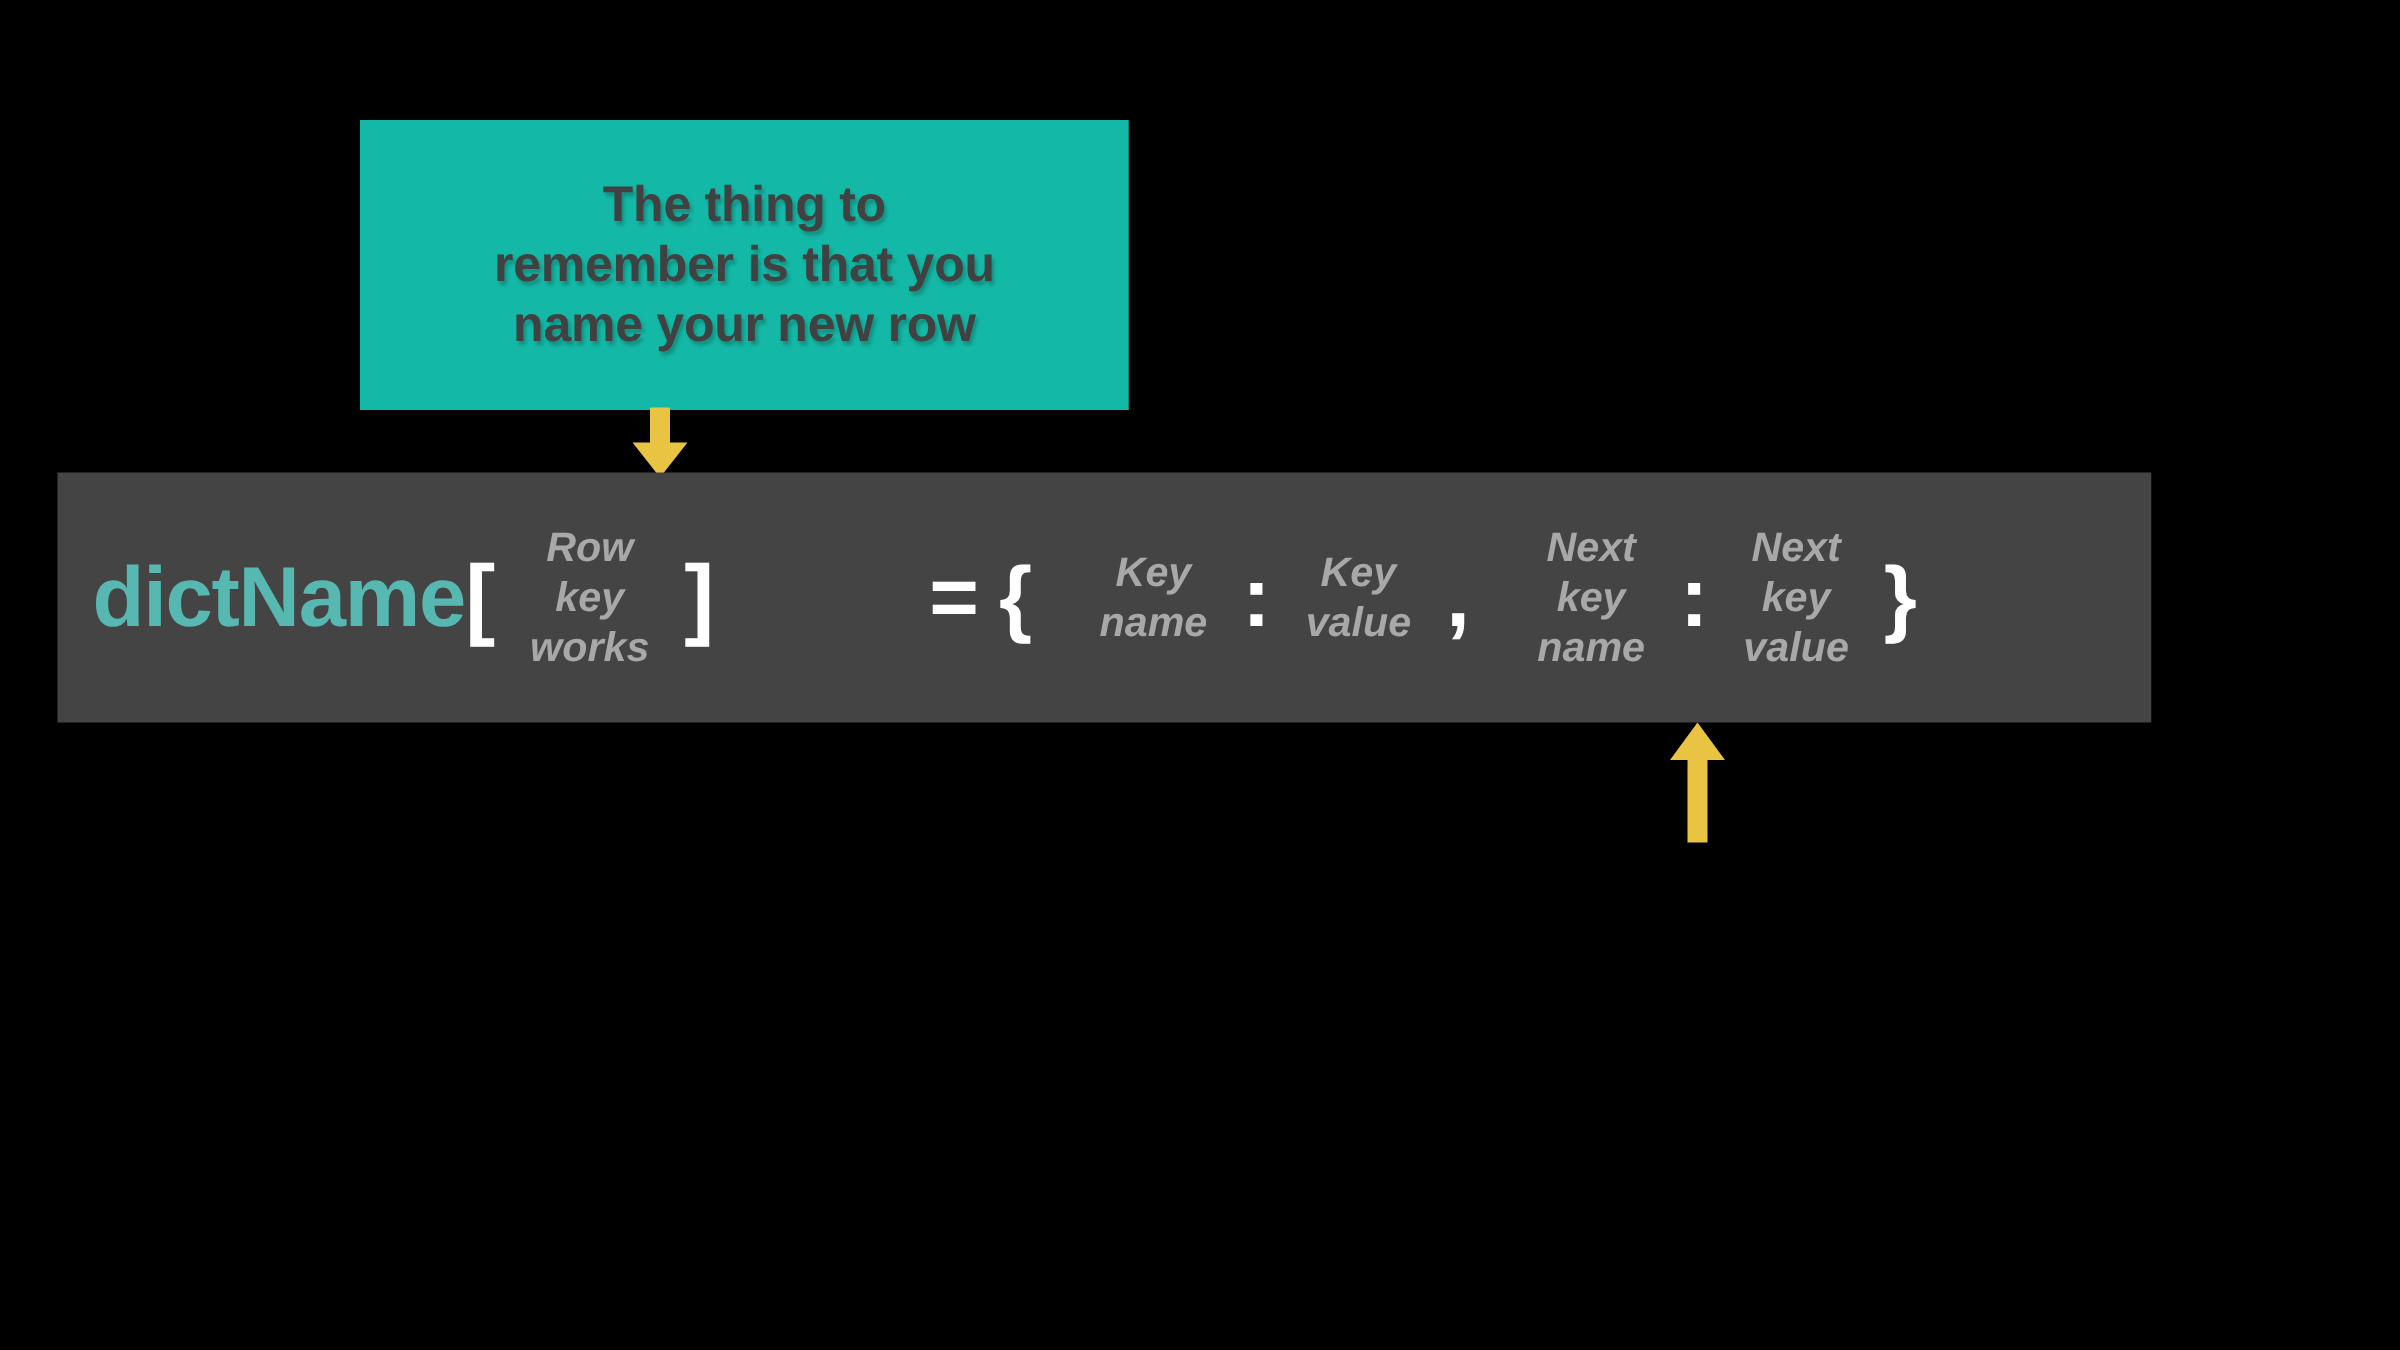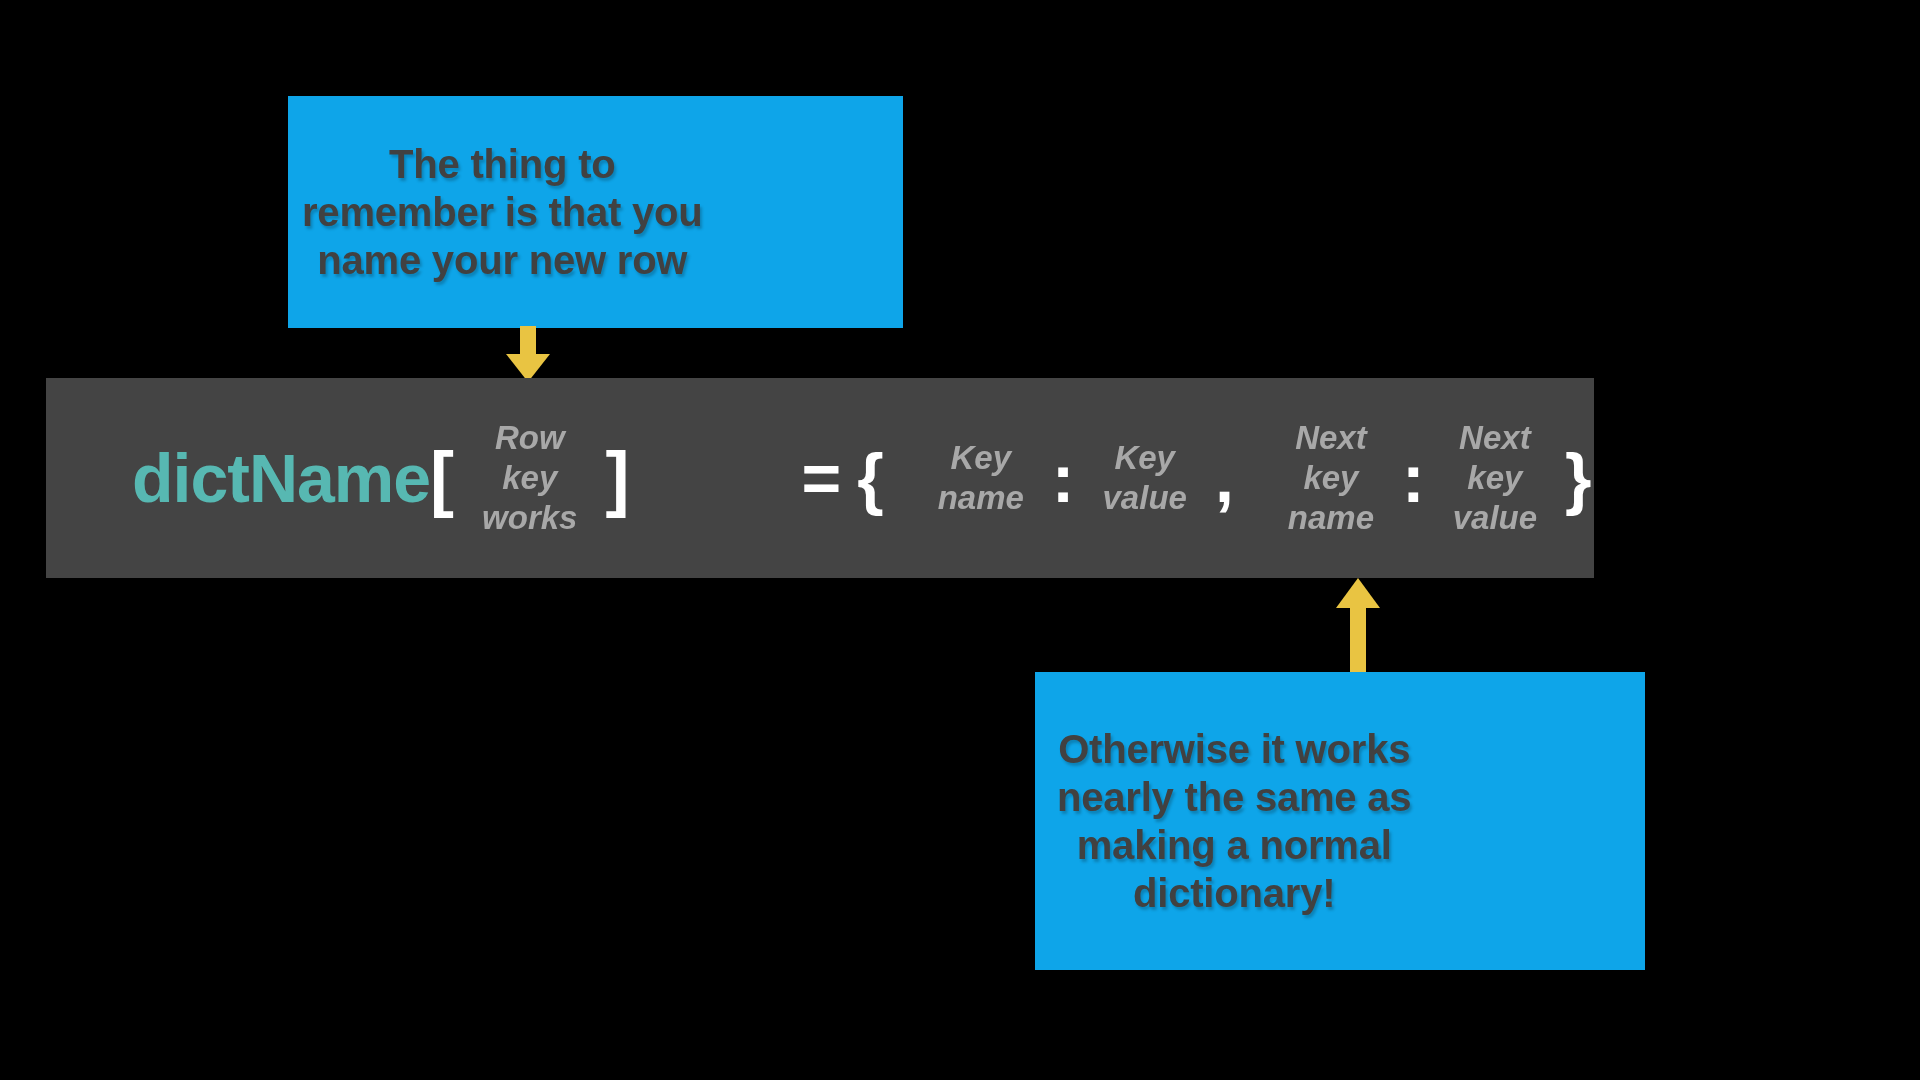--- a/index.html
+++ b/index.html
@@ -19,24 +19,24 @@
     position: absolute;
     left: 0; top: 0;
     width: 1920px;
     height: 1080px;
     background: #000000;
   }
 
   
   .callout {
     position: absolute;
-    background: #0ea5e9;
+    background: #14b8a6;
     display: flex;
     align-items: center;
-    justify-content: flex-start;
+    justify-content: center;
     box-sizing: border-box;
   }
   .callout-text {
     color: #414141;
     font-weight: bold;
     text-align: center;
     line-height: 1.20;
     letter-spacing: -0.2px;
     text-shadow: 2px 3px 3px rgba(0,0,0,0.22);
     white-space: pre-line;
@@ -107,27 +107,27 @@
     border-left: 22px solid transparent;
     border-right: 22px solid transparent;
     border-bottom: 30px solid #e9c442;
   }
 
   
   #code-bar {
     position: absolute;
     left: 46px;
     top: 378px;
-    width: 1548px;
+    width: 1675px;
     height: 200px;
     background: #444444;
     display: flex;
     align-items: center;
     box-sizing: border-box;
-    padding-left: 86px;
+    padding-left: 28px;
   }
 
   .tok {
     display: inline-block;
     vertical-align: middle;
   }
   .tok-dictname {
     color: #57b8b2;
     font-size: 68px;
     font-weight: bold;
@@ -218,20 +218,14 @@
     <span class="sp-md"></span>
     <span class="tok tok-punct">}</span>
 
   </div>
 
   <div class="arrow-up">
     <div class="head"></div>
     <div class="shaft"></div>
   </div>
 
-  <div class="callout" id="callout-bottom">
-    <div class="callout-text">Otherwise it works
-nearly the same as
-making a normal
-dictionary!</div>
-  </div>
 
 </div>
 
 </body></html>

